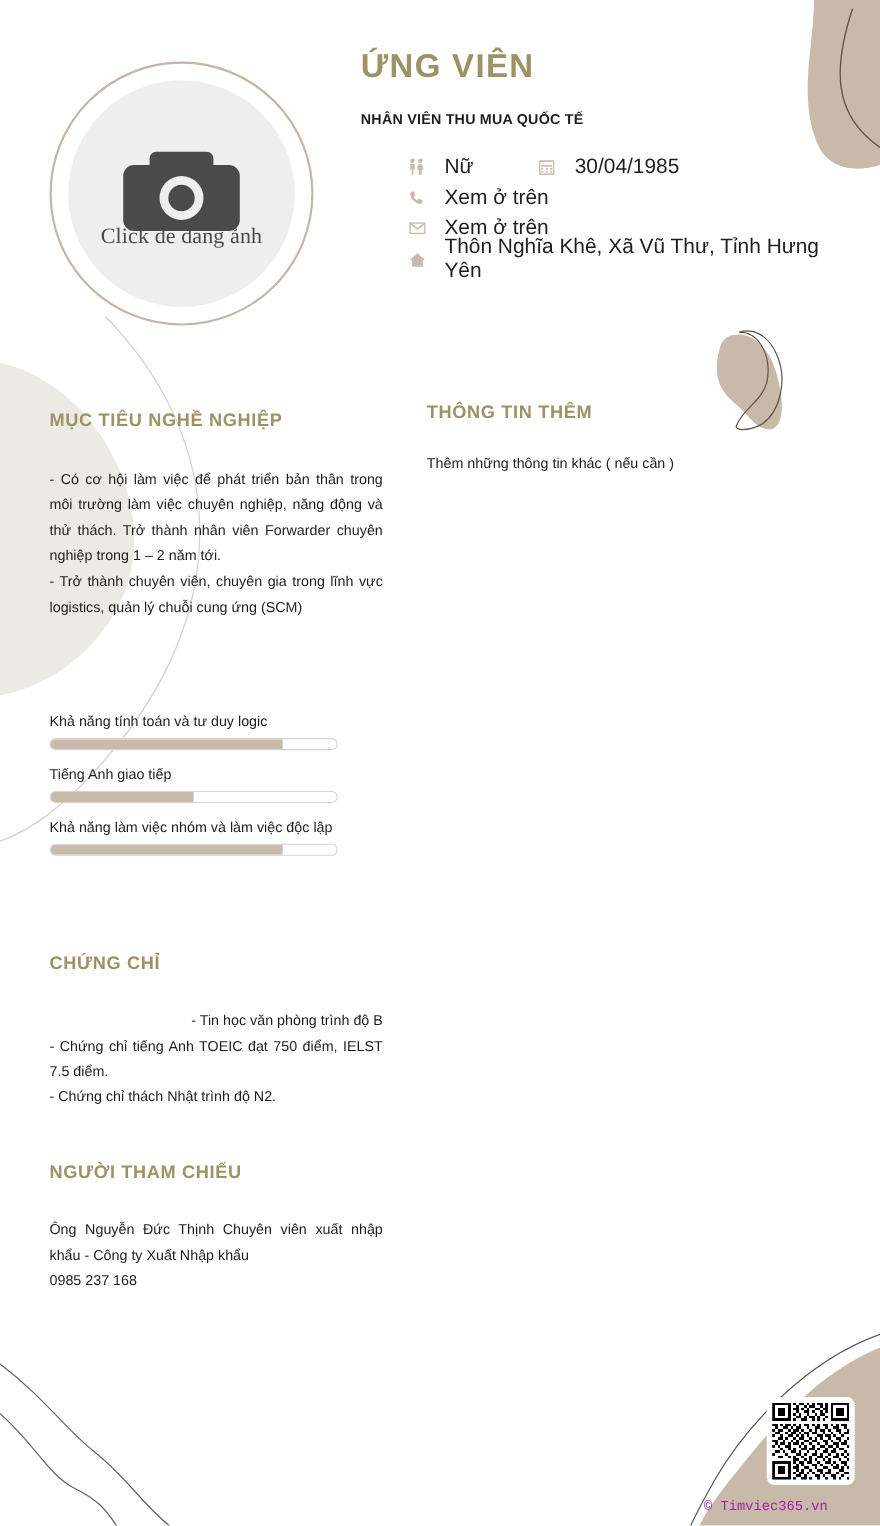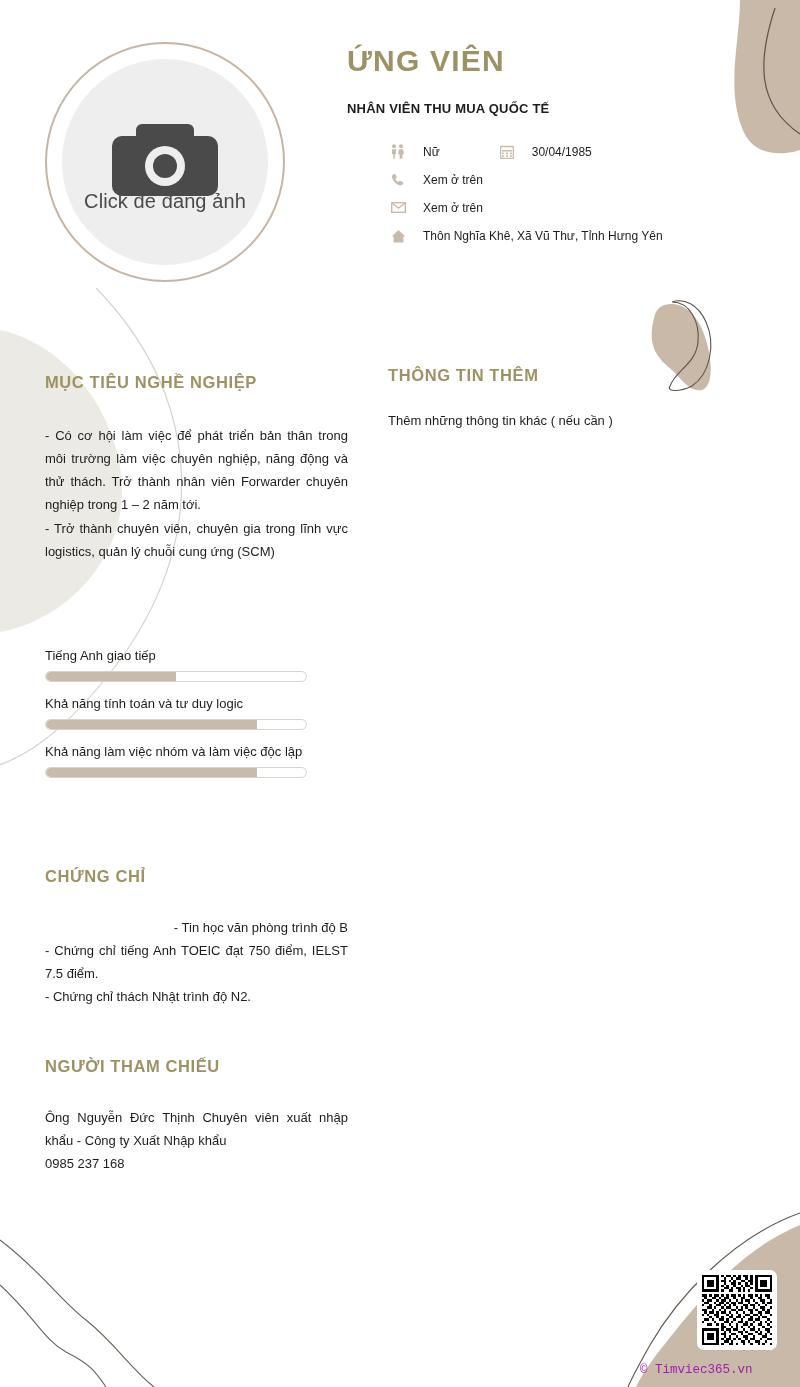--- a/index.html
+++ b/index.html
@@ -24,23 +24,24 @@
     position: absolute;
     inset: 0;
     width: 800px;
     height: 1387px;
     pointer-events: none;
   }
   
   .photo-wrap {
     position: absolute;
     left: 45px;
-    top: 42px;
+    top: 56px;
     width: 240px;
     height: 240px;
+    font-family: Liberation Serif, serif;
   }
   .photo-ring {
     position: absolute;
     inset: 0;
     border-radius: 50%;
     border: 2px solid #c6b4a4;
     box-sizing: border-box;
   }
   .photo-inner {
     position: absolute;
@@ -62,21 +63,21 @@
     top: 148px;
     transform: translateX(-50%);
     white-space: nowrap;
     font-size: 20px;
     color: #4a4a4a;
     letter-spacing: .1px;
   }
   
   .hdr {
     position: absolute;
-    left: 347px;
+    left: 328px;
     top: 44px;
     width: 420px;
   }
   .hdr-name {
     font-size: 30px;
     font-weight: bold;
     color: #9d9263;
     letter-spacing: 1.2px;
     margin: 0;
     line-height: 1.15;
@@ -89,21 +90,21 @@
     margin: 22px 0 0 0;
   }
   .contact {
     margin-top: 22px;
     padding-left: 44px;
   }
   .c-row {
     display: flex;
     align-items: center;
     height: 28px;
-    font-size: 12px;
+    font-size: 19px;
     color: #1d1d1d;
   }
   .c-ico {
     width: 22px;
     min-width: 22px;
     display: flex;
     align-items: center;
     justify-content: flex-start;
     color: #c9bbac;
   }
@@ -272,29 +273,29 @@
 
   <div class="left-col" style="top:373px;">
     <h2 class="sec-title">MỤC TIÊU NGHỀ NGHIỆP</h2>
     <p class="body-txt just" style="margin:32px 0 0 0;">- Có cơ hội làm việc để phát triển bản thân trong môi trường làm việc chuyên nghiệp, năng động và thử thách. Trở thành nhân viên Forwarder chuyên nghiệp trong 1 – 2 năm tới.</p>
     <p class="body-txt just" style="margin:0;">- Trở thành chuyên viên, chuyên gia trong lĩnh vực logistics, quản lý chuỗi cung ứng (SCM)</p>
   </div>
 
   <div class="left-col" style="top:622px;">
     <div style="margin-top:26px;">
       <div class="skill">
+        <div class="skill-label"> Khả năng tính toán và tư duy logic</div>
+        <div class="bar">
+          <div class="bar-fill" style="width: 81%;"></div>
+        </div>
+      </div>
+      <div class="skill">
         <div class="skill-label">Tiếng Anh giao tiếp</div>
         <div class="bar">
           <div class="bar-fill" style="width: 50%;"></div>
-        </div>
-      </div>
-      <div class="skill">
-        <div class="skill-label"> Khả năng tính toán và tư duy logic</div>
-        <div class="bar">
-          <div class="bar-fill" style="width: 81%;"></div>
         </div>
       </div>
       <div class="skill">
         <div class="skill-label">Khả năng làm việc nhóm và làm việc độc lập</div>
         <div class="bar">
           <div class="bar-fill" style="width: 81%;"></div>
         </div>
       </div>
     </div>
   </div>

